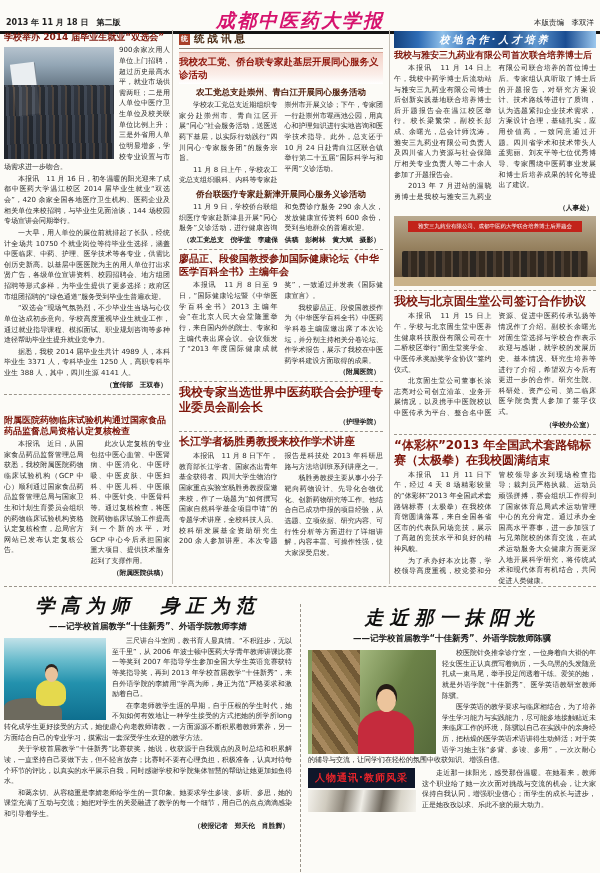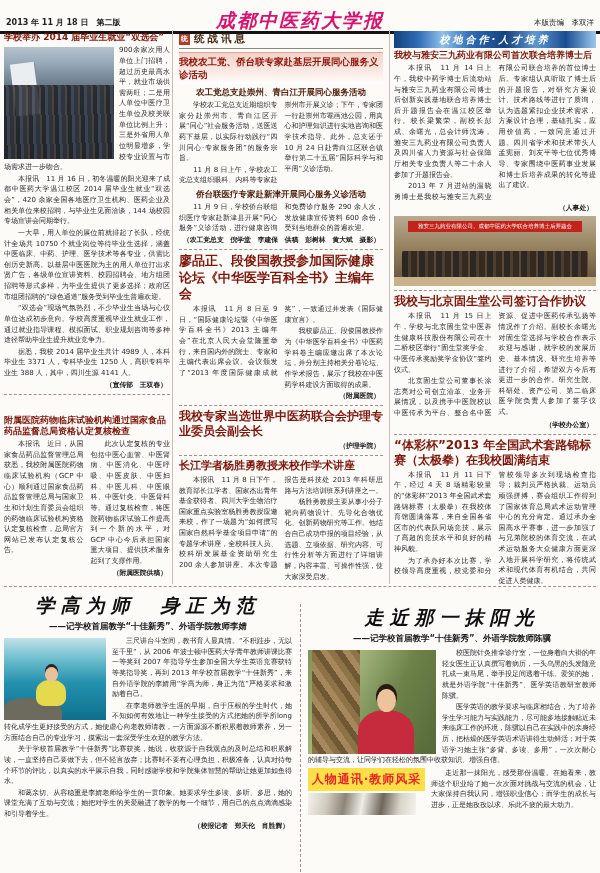--- a/index.html
+++ b/index.html
@@ -42,21 +42,21 @@
   .sp-body{position:absolute;left:32px;bottom:14px;width:30px;height:26px;background:#e5d94d;border-radius:45% 45% 30% 30%;}
   .sp-head{position:absolute;left:41px;bottom:38px;width:13px;height:15px;background:#e9c29b;border-radius:50%;box-shadow:0 -3px 0 #2c2420;}
   .portrait-photo{float:left;width:128px;height:104px;margin:2px 6px 1px 0;position:relative;overflow:hidden;
     background:linear-gradient(115deg,#7e9358 0%,#a3b77d 30%,#6c8248 62%,#55693a 100%);}
   .pp-lattice{position:absolute;left:4px;top:0;width:48px;height:100%;opacity:.92;
     background:repeating-linear-gradient(55deg,#8d6e44 0 6px,#6d5130 6px 12px,#a8855c 12px 18px);}
   .pp-shirt{position:absolute;right:22px;bottom:0;width:56px;height:44px;background:#c52b3d;border-radius:48% 48% 0 0;}
   .pp-face{position:absolute;right:40px;bottom:42px;width:19px;height:23px;background:#ecc49c;border-radius:50%;box-shadow:0 -4px 0 1px #241b15;}
   .ink-painting{width:108px;height:22px;margin-top:2px;
     background:linear-gradient(100deg,#f3f1eb 0%,#d0cbbf 18%,#8c8579 34%,#efede6 50%,#6e675c 68%,#d8d4c9 84%,#f5f3ed 100%);}
-  .badge-black{width:117px;background:#fde047;color:#e8242a;font-weight:bold;font-size:12px;
+  .badge-black{width:107px;background:#0f172a;color:#e8242a;font-weight:bold;font-size:10px;
     text-align:center;padding:3px 0;letter-spacing:1px;}
   
   .section-tag{display:flex;align-items:center;gap:4px;border-bottom:1.5px solid #8d867b;padding:2px 0 2px;}
   .tag-icon{width:11px;height:11px;background:#a8402a;color:#fff;font-size:7px;line-height:11px;text-align:center;font-weight:bold;}
   .tag-label{font-size:10.5px;font-weight:bold;color:#4a2a14;letter-spacing:3px;}
   .banner-headline{margin-top:3px;background:linear-gradient(180deg,#f3d2c8,#fbeee9 70%,#fff);
     border-top:1px solid #dba androgen;border-top:1px solid #dba99b;color:#8e140a;font-weight:bold;font-size:9.5px;text-align:left;padding:3px 0 2px;}
   .sub-head{font-size:8.5px;font-weight:bold;color:#52200f;margin:3px 0 1px;text-align:center;}
   
   .blue-badge{height:17px;margin:1px 0 2px;color:#fff;font-weight:bold;font-style:italic;font-size:10px;
@@ -121,21 +121,21 @@
     <div class="body-text two-col">
       <p>学校农工党总支近期组织专家分赴崇州市、青白江区开展“同心”社会服务活动，送医送药下基层，以实际行动践行“四川同心·专家服务团”的服务宗旨。</p>
       <p>11 月 8 日上午，学校农工党总支组织眼科、内科等专家赴崇州市开展义诊；下午，专家团一行赴崇州市罨画池公园，用真心和护理知识进行实地咨询和医学技术指导。此外，总支还于 10 月 24 日赴青白江区联合镇举行第二十五届“国际科学与和平周”义诊活动。</p>
     </div>
     <div class="sub-head">侨台联医疗专家赴新津开展同心服务义诊活动</div>
     <div class="body-text two-col">
       <p>11 月 9 日，学校侨台联组织医疗专家赴新津县开展“同心服务”义诊活动，进行健康咨询和免费诊疗服务 290 余人次，发放健康宣传资料 600 余份，受到当地群众的普遍欢迎。</p>
     </div>
     <div class="byline">（农工党总支　倪学堂　李建保　供稿　彭树林　黄大斌　摄影）</div>
     <div class="sep"></div>
-    <div class="hl-red" style="font-size:13px;">廖品正、段俊国教授参加国际健康论坛《中华医学百科全书》主编年会</div>
+    <div class="hl-red" style="font-size:10px;">廖品正、段俊国教授参加国际健康论坛《中华医学百科全书》主编年会</div>
     <div class="body-text two-col">
       <p>本报讯　11 月 8 日至 9 日，“国际健康论坛暨《中华医学百科全书》2013 主编年会”在北京人民大会堂隆重举行，来自国内外的院士、专家和主编代表出席会议。会议颁发了“2013 年度国际健康成就奖”，一致通过并发表《国际健康宣言》。</p>
       <p>我校廖品正、段俊国教授作为《中华医学百科全书》中医药学科卷主编应邀出席了本次论坛，并分别主持相关分卷论坛、作学术报告，展示了我校在中医药学科建设方面取得的成果。</p>
     </div>
     <div class="byline">（附属医院）</div>
     <div class="sep"></div>
     <div class="hl-red" style="font-size:12px;">我校专家当选世界中医药联合会护理专业委员会副会长</div>
     <div class="byline">（护理学院）</div>
     <div class="sep"></div>
     <div class="hl-red" style="font-size:11px;">长江学者杨胜勇教授来校作学术讲座</div>

